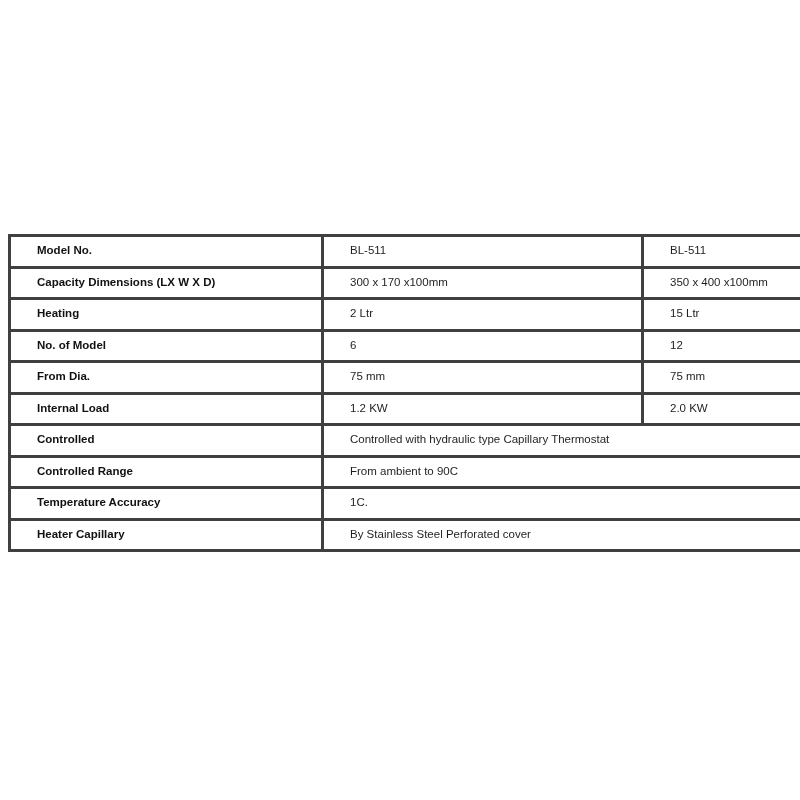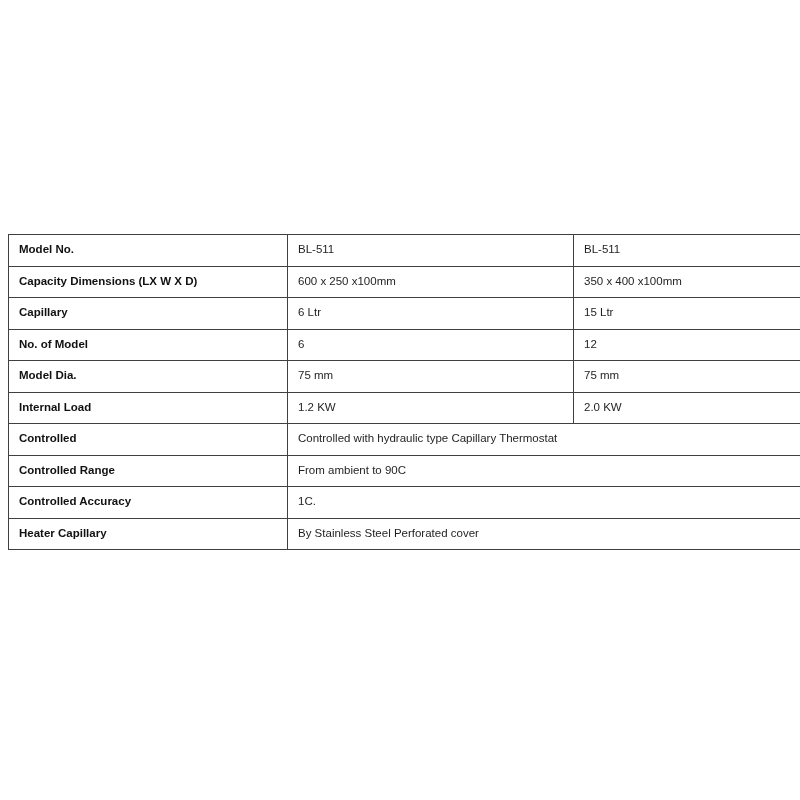--- a/index.html
+++ b/index.html
@@ -27,22 +27,22 @@
   }
   table.spec-table {
     width: 100%;
     border-collapse: collapse;
     table-layout: fixed;
   }
   table.spec-table tr {
     height: 31.5px;
   }
   table.spec-table td {
-    border: 1px solid #404040;
-    padding: 0 10px;
+    border: 3px solid #404040;
+    padding: 0 26px;
     font-size: 11.5px;
     line-height: 1.35;
     vertical-align: middle;
     color: #1f1f1f;
     margin-top: 48px;
   }
   table.spec-table td.label {
     width: 258px;
     font-weight: bold;
     color: #111111;
@@ -67,38 +67,38 @@
       <tbody>
 
         <tr>
           <td class="label">Model No.</td>
           <td class="val1">BL-511</td>
           <td class="val2">BL-511</td>
         </tr>
 
         <tr>
           <td class="label">Capacity Dimensions (LX W X D)</td>
-          <td class="val1">600 x 250 x100mm</td>
+          <td class="val1">300 x 170 x100mm</td>
           <td class="val2">350 x 400 x100mm</td>
         </tr>
 
         <tr>
-          <td class="label">Capillary</td>
-          <td class="val1">6 Ltr</td>
+          <td class="label">Heating</td>
+          <td class="val1">2 Ltr</td>
           <td class="val2">15 Ltr</td>
         </tr>
 
         <tr>
           <td class="label">No. of Model</td>
           <td class="val1">6</td>
           <td class="val2">12</td>
         </tr>
 
         <tr>
-          <td class="label">Model Dia.</td>
+          <td class="label">From Dia.</td>
           <td class="val1">75 mm</td>
           <td class="val2">75 mm</td>
         </tr>
 
         <tr>
           <td class="label">Internal Load</td>
           <td class="val1">1.2 KW</td>
           <td class="val2">2.0 KW</td>
         </tr>
 
@@ -106,21 +106,21 @@
           <td class="label">Controlled</td>
           <td class="val1" colspan="2">Controlled with hydraulic type Capillary Thermostat</td>
         </tr>
 
         <tr>
           <td class="label">Controlled Range</td>
           <td class="val1" colspan="2">From ambient to 90C</td>
         </tr>
 
         <tr>
-          <td class="label">Controlled Accuracy</td>
+          <td class="label">Temperature Accuracy</td>
           <td class="val1" colspan="2">1C.</td>
         </tr>
 
         <tr>
           <td class="label">Heater Capillary</td>
           <td class="val1" colspan="2">By Stainless Steel Perforated cover</td>
         </tr>
 
       </tbody>
     </table>

